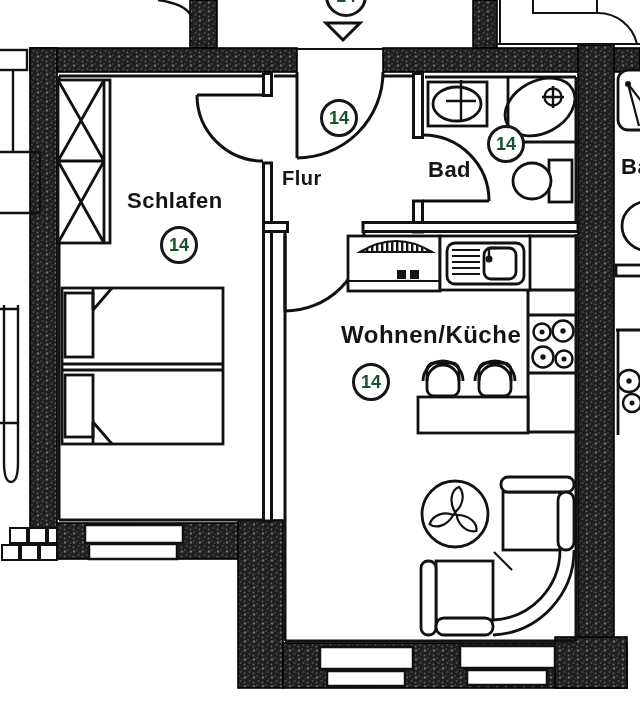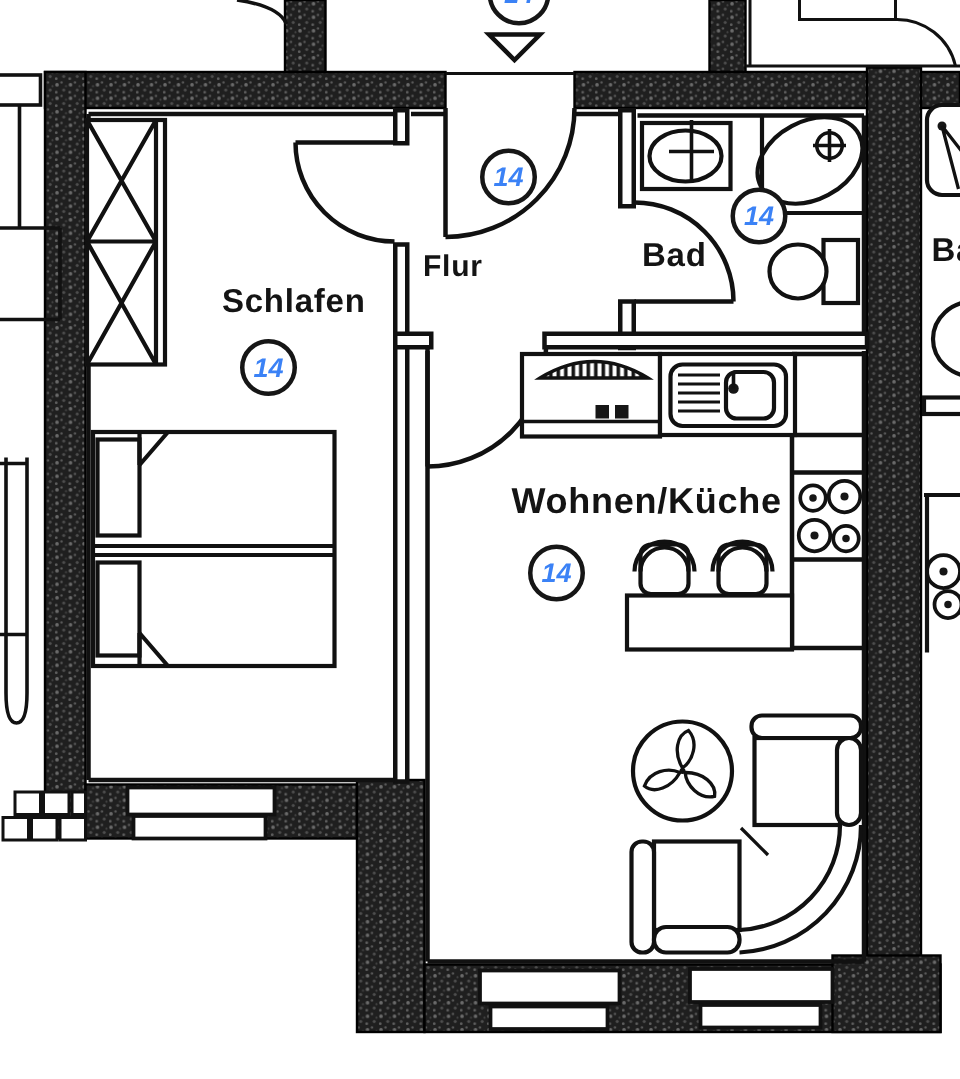--- a/index.html
+++ b/index.html
@@ -2,21 +2,21 @@
 <html><head>
 <meta charset="utf-8">
 <style>
   html,body{margin:0;padding:0;background:#ffffff;}
   #plan{position:relative;width:640px;height:719px;background:#ffffff;overflow:hidden;
         font-family:"Liberation Sans",sans-serif;color:#111;}
   #plan svg{position:absolute;left:0;top:0;}
   .room-label{position:absolute;font-size:21px;font-weight:700;letter-spacing:.5px;white-space:nowrap;color:#141414;}
   .num-circle{position:absolute;width:32px;height:32px;border:3px solid #161616;border-radius:50%;
               display:flex;align-items:center;justify-content:center;
-              font-size:18px;font-weight:700;background:#fff;color:#3b82f6;font-style:italic;}
+              font-size:18px;font-weight:700;background:#fff;color:#14532d;}
 </style>
 </head>
 <body>
 
 <div id="plan">
   <svg width="640" height="719" viewBox="0 0 640 719">
     <defs>
       <pattern id="stipple" width="9" height="9" patternUnits="userSpaceOnUse">
         <rect width="9" height="9" fill="#1f1f1f"></rect>
         <circle cx="2" cy="2.5" r="1.2" fill="#6b6b6b"></circle>
@@ -219,21 +219,21 @@
     </g>
     <g fill="none" stroke="#111" stroke-width="2.5">
       <path d="M616,330 H640 M618,330 V435" stroke-width="2.8"></path>
       <circle cx="629" cy="381" r="11"></circle>
         <circle cx="629" cy="381" r="2.7" fill="#161616" stroke="none"></circle>
       <circle cx="632" cy="403" r="9"></circle>
         <circle cx="632" cy="403" r="2.5" fill="#161616" stroke="none"></circle>
     </g>
   </svg>
 
-  <div class="room-label" style="left:148px;top:188px;font-size:22px;">Schlafen</div>
+  <div class="room-label" style="left:127px;top:188px;font-size:22px;">Schlafen</div>
   <div class="room-label" style="left:282px;top:167px;font-size:20px;">Flur</div>
   <div class="room-label" style="left:428px;top:157px;font-size:22px;">Bad</div>
   <div class="room-label" style="left:341px;top:321px;font-size:24px;">Wohnen/Küche</div>
   <div class="room-label" style="left:621px;top:154px;font-size:22px;">Bad</div>
 
   <div class="num-circle" style="left:160px;top:226px;">
     <span>14</span>
   </div>
   <div class="num-circle" style="left:320px;top:99px;">
     <span>14</span>

